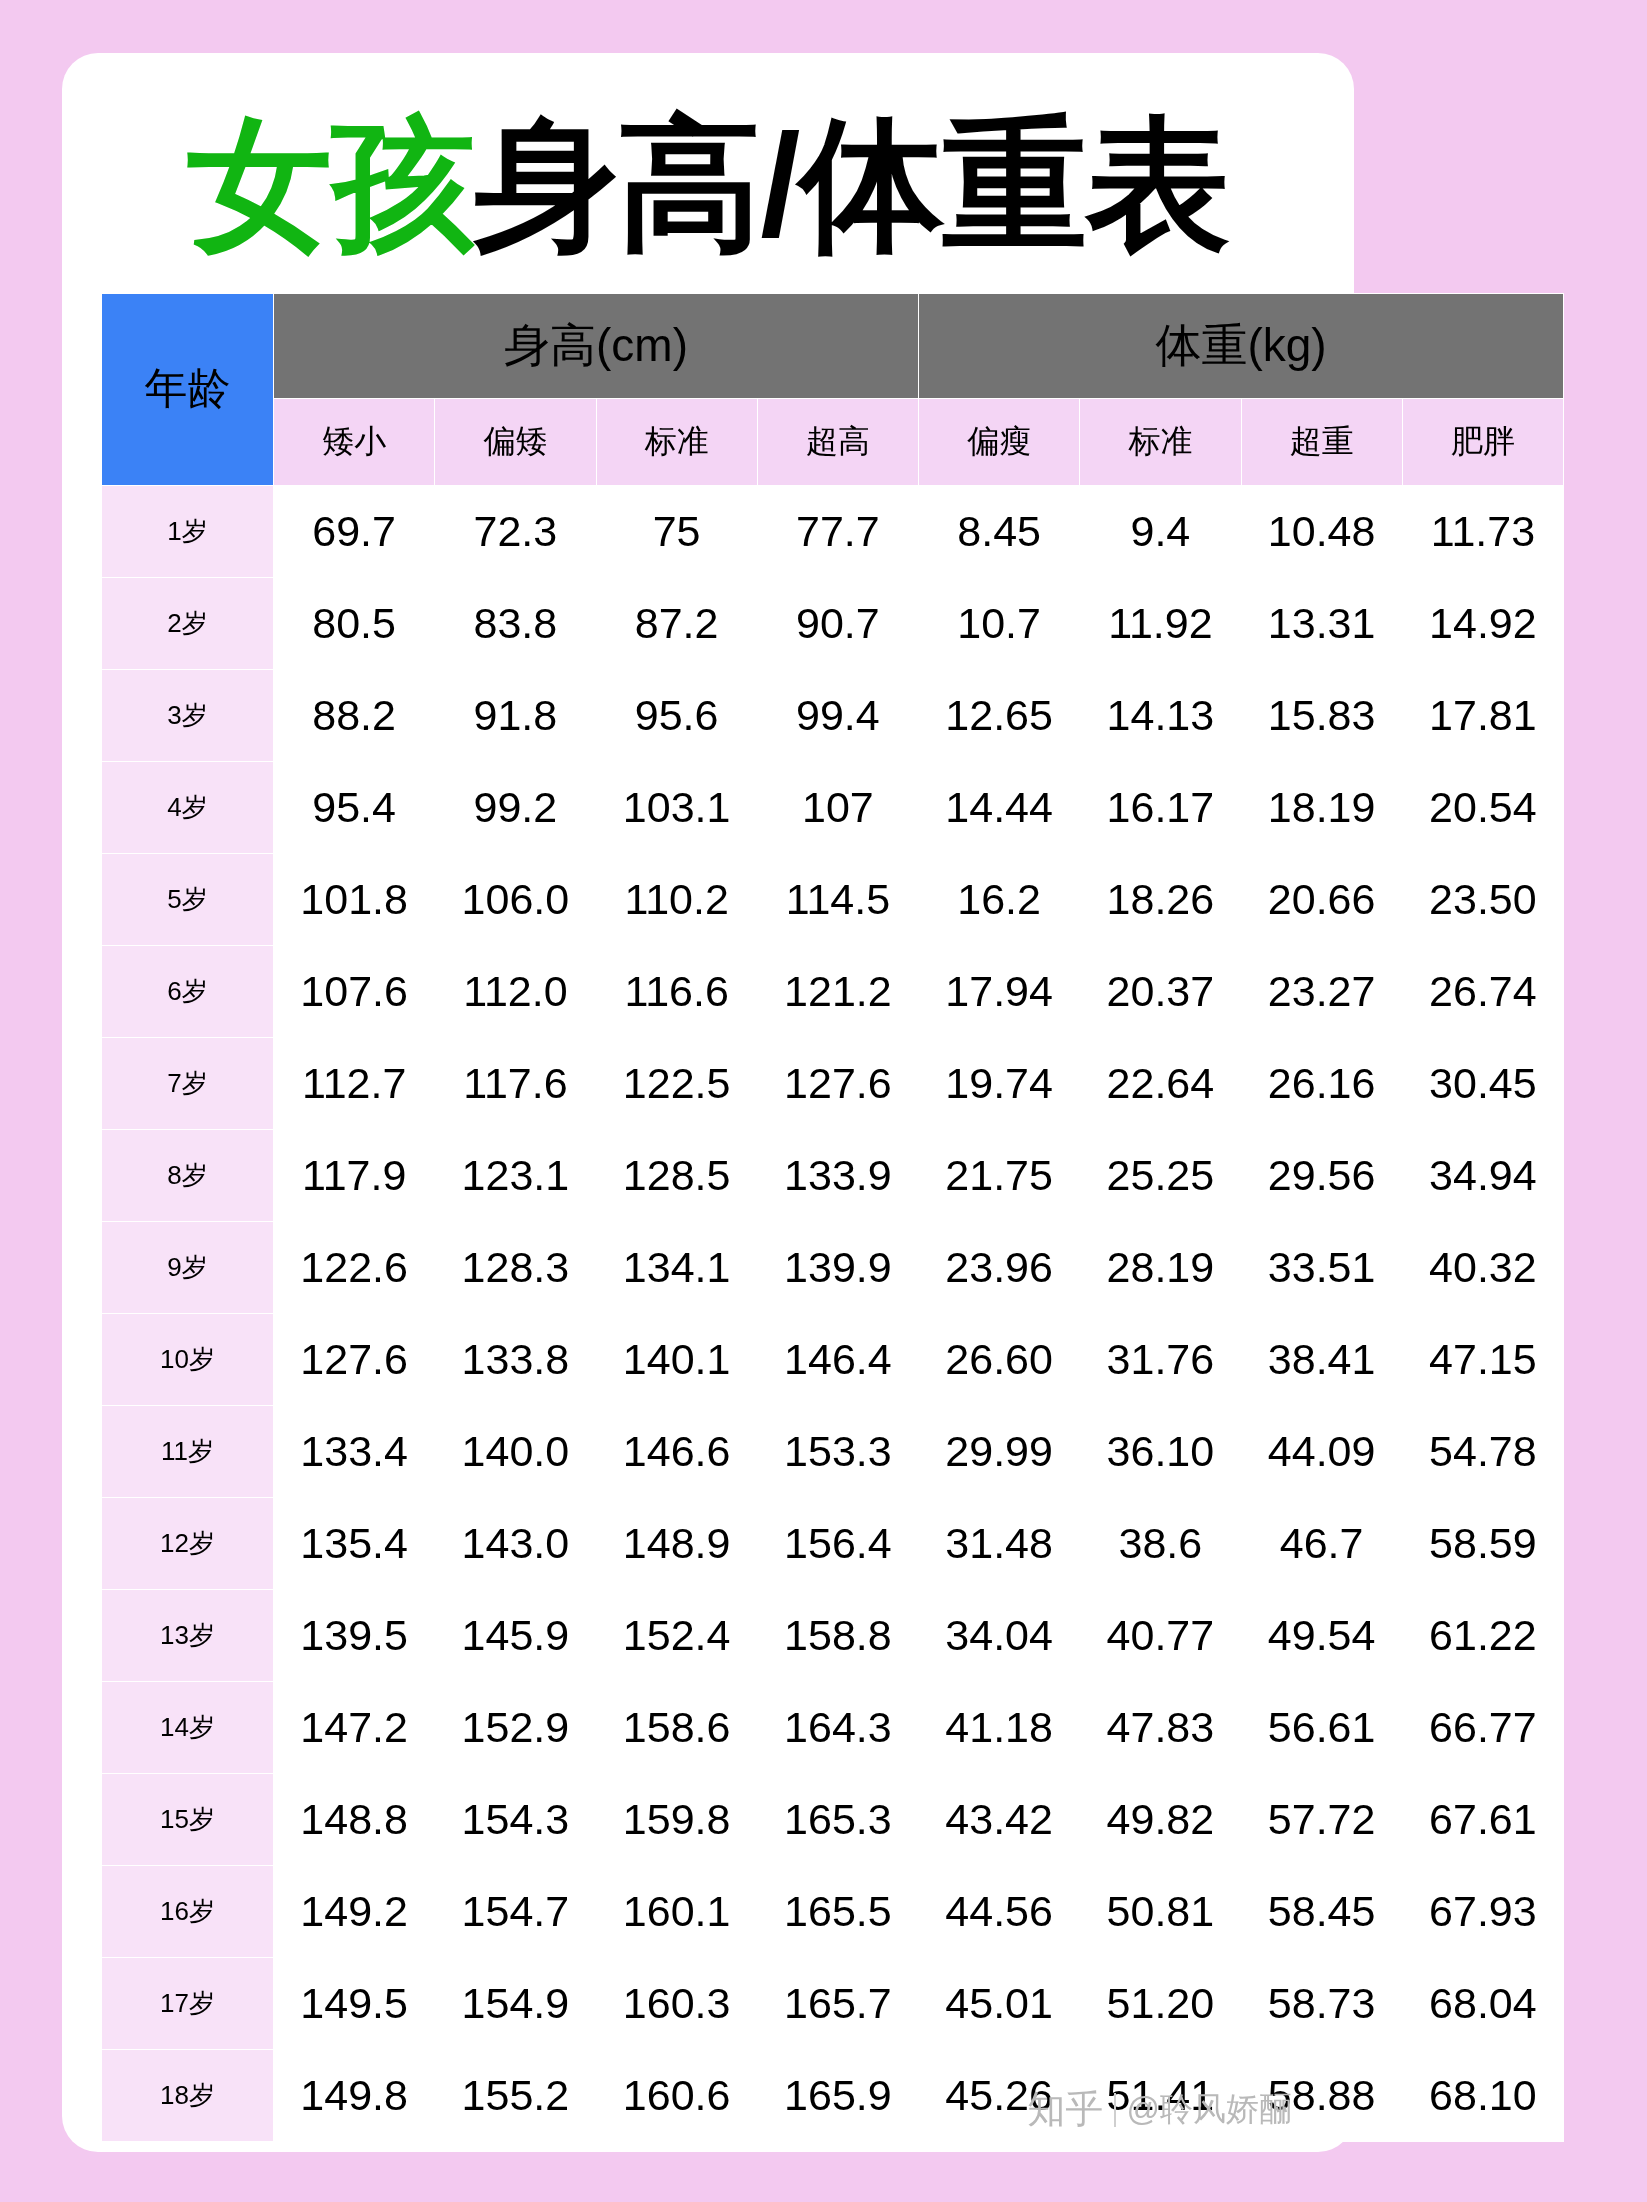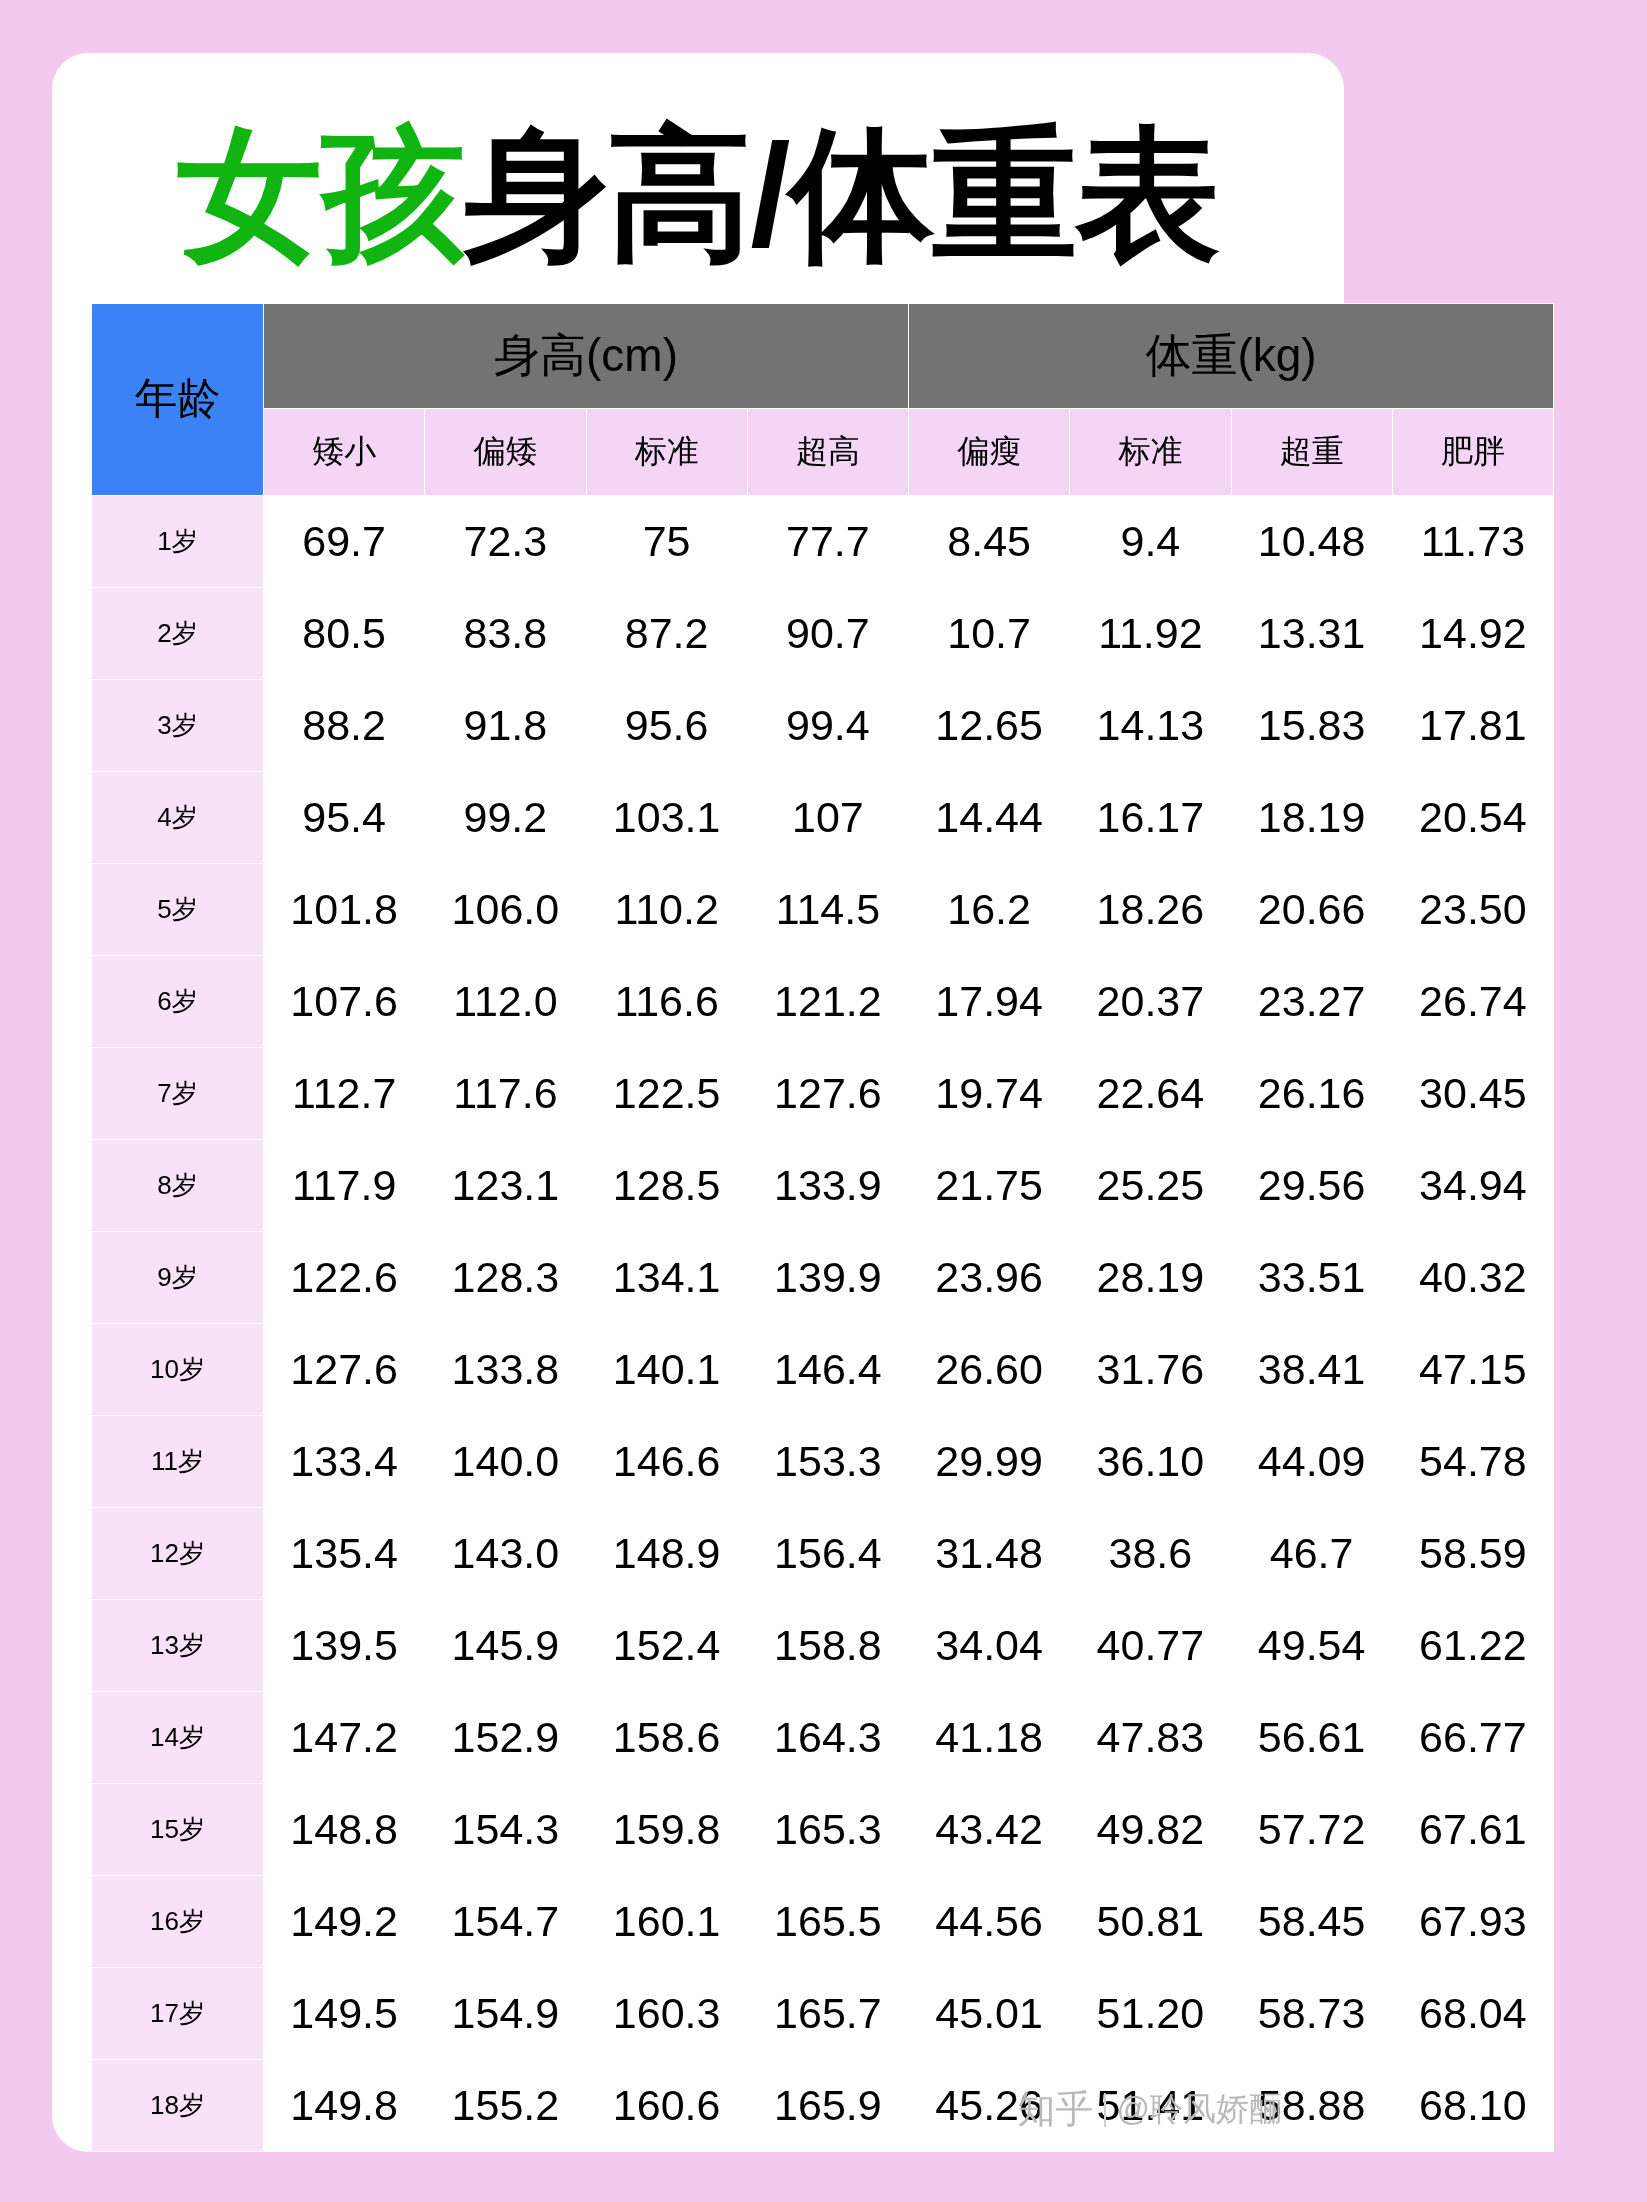--- a/index.html
+++ b/index.html
@@ -8,28 +8,28 @@
   }
   body {
     width: 1648px;
     height: 2203px;
     background: #f3c9f0;
     font-family: "Liberation Sans", sans-serif;
     overflow: hidden;
   }
   .page {
     position: absolute;
-    left: 52px;
+    left: 62px;
     top: 53px;
     width: 1292px;
     height: 2099px;
     background: #ffffff;
     border-radius: 36px;
     box-sizing: border-box;
-    padding: 36px 39px 0 39px;
+    padding: 26px 39px 0 39px;
   }
   .title {
     text-align: center;
     font-weight: bold;
     font-size: 145px;
     line-height: 1.25;
     letter-spacing: -1.7px;
     white-space: nowrap;
     margin-top: 15.5px;
     margin-bottom: 17px;

